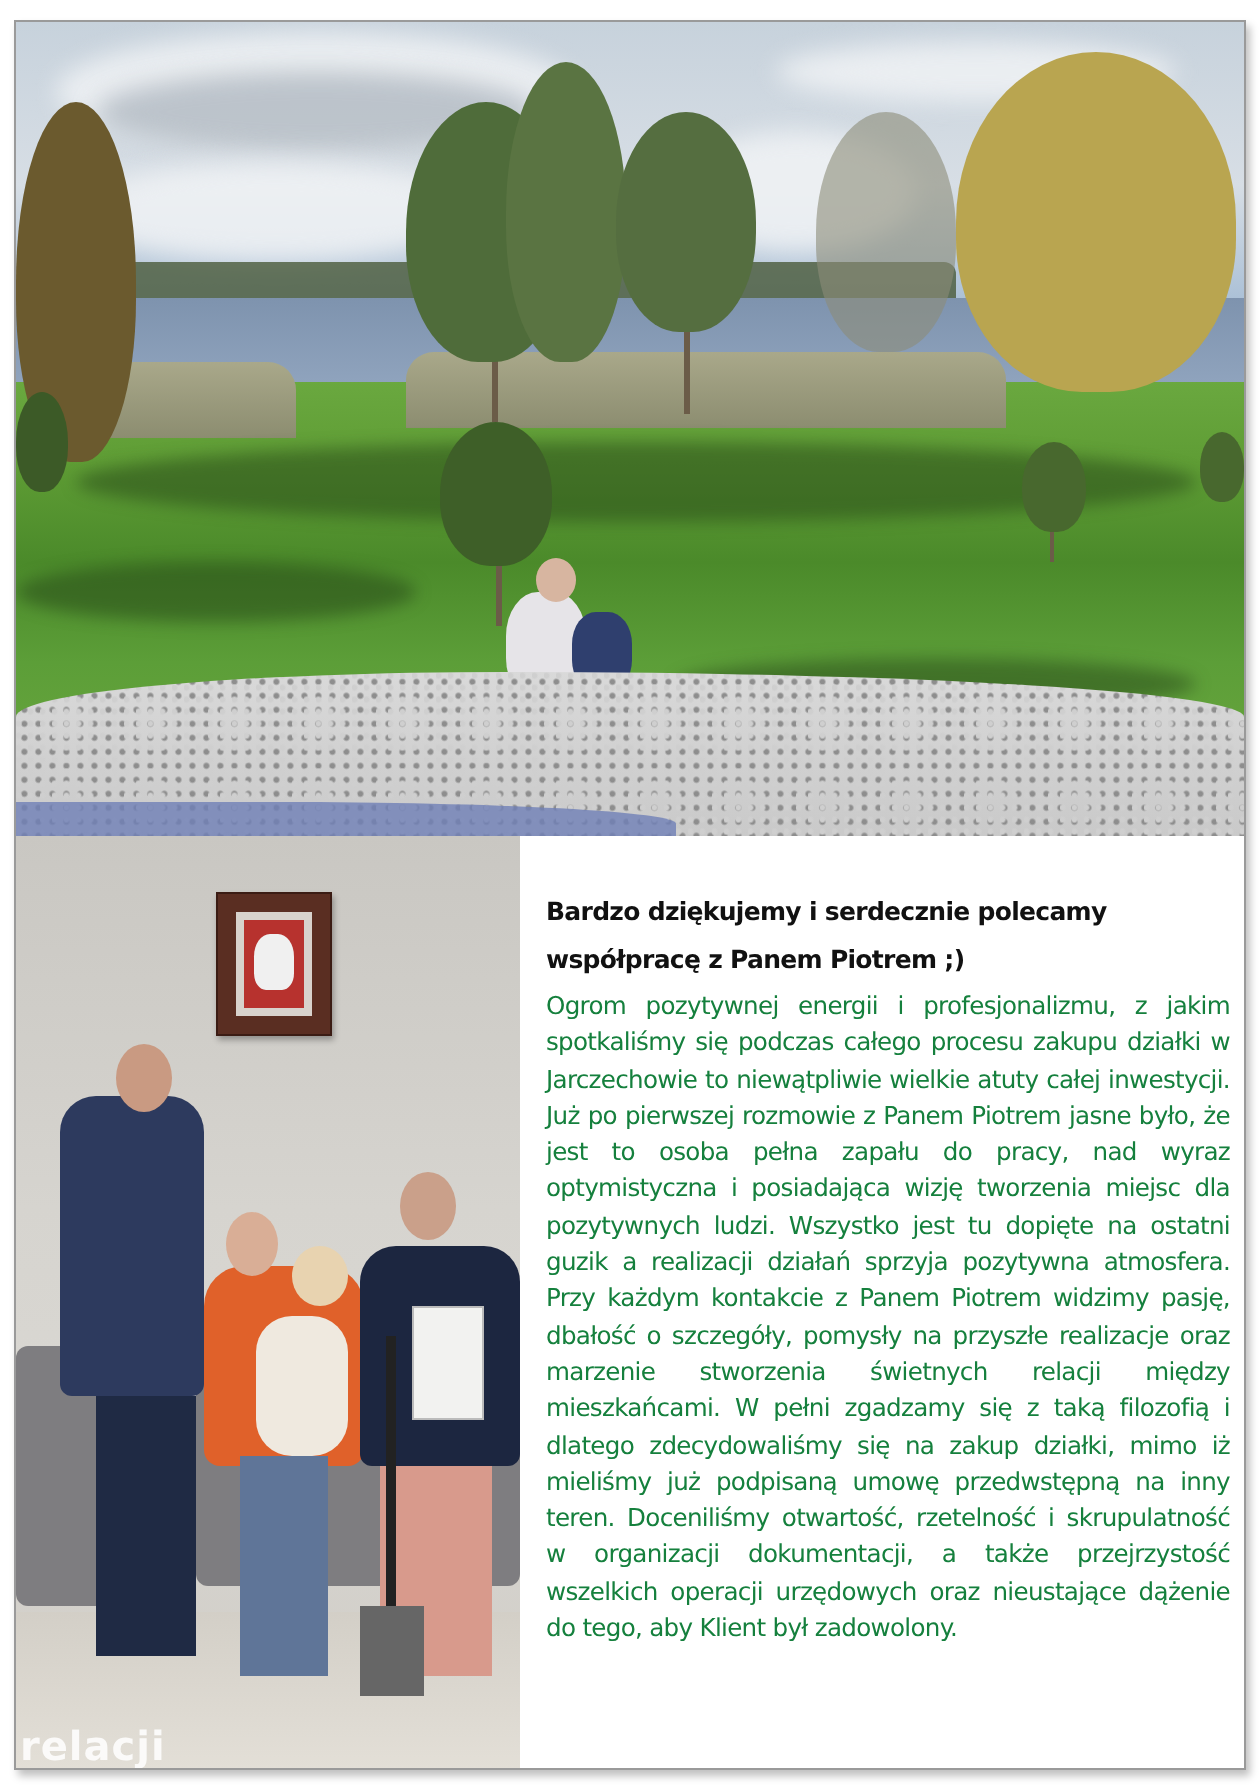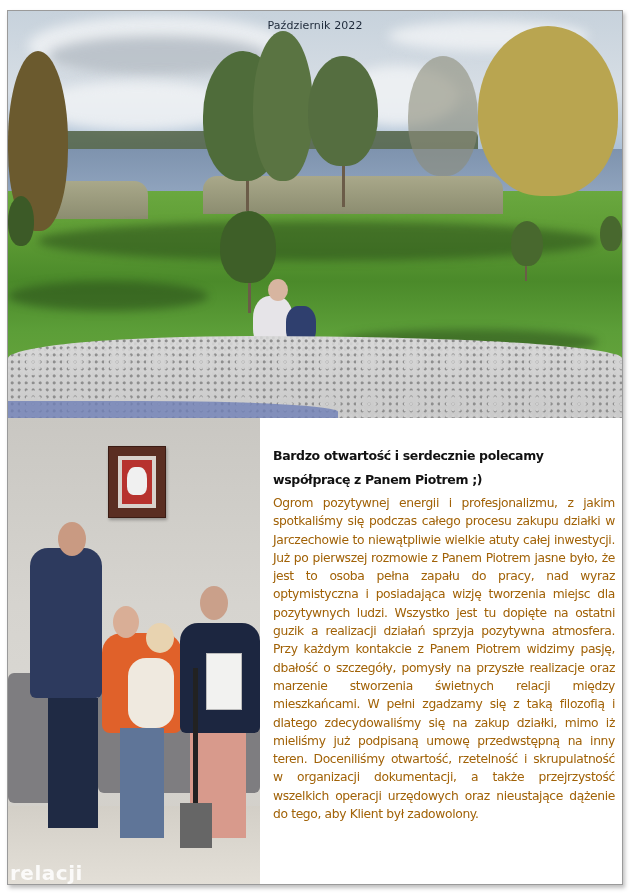--- a/index.html
+++ b/index.html
@@ -68,21 +68,21 @@
     .text-col {
       position: absolute; left: 252px; top: 407px; width: 362px; height: 466px; background: #fff;
     }
     .heading {
       position: absolute; left: 13px; top: 26px; width: 340px;
       font-size: 12.5px; font-weight: bold; color: #111; line-height: 24px;
       font-family: "DejaVu Sans", sans-serif; letter-spacing: -0.35px;
     }
     .body-text {
       position: absolute; left: 13px; top: 76px; width: 342px;
-      font-size: 12.3px; color: #a16207; line-height: 18.3px; text-align: justify;
+      font-size: 12.3px; color: #15803d; line-height: 18.3px; text-align: justify;
       font-family: "DejaVu Sans", sans-serif; letter-spacing: -0.35px;
     }
     .signature {
       position: absolute; left: 0; top: 426px; width: 362px; padding-left: 155px; box-sizing: border-box;
       font-size: 12.5px; color: #1a1a1a; font-family: "DejaVu Sans", sans-serif; letter-spacing: -0.3px;
     }
   </style>
 </head>
 <body>
 
@@ -120,21 +120,20 @@
     <div class="tree" style="left:0px;top:185px;width:26px;height:50px;background:#3c5a27;"></div>
 
     <div class="person" style="left:245px;top:285px;width:40px;height:55px;background:#e6e4e8;"></div>
     <div class="person" style="left:260px;top:268px;width:20px;height:22px;background:#d7b5a0;border-radius:50%;"></div>
     <div class="person" style="left:278px;top:295px;width:30px;height:40px;background:#2f3f6e;"></div>
     <div class="person" style="left:255px;top:330px;width:40px;height:20px;background:#7a2a3a;"></div>
 
     <div class="gravel"></div>
     <div class="gravel-blue"></div>
 
-    <div class="date-label">Październik 2022</div>
   </div>
 
   <div class="photo-bottom">
     <div class="wall-frame">
       <div class="mat"></div>
       <div class="emblem"></div>
       <div class="eagle"></div>
     </div>
     <div class="sofa" style="left:0px;top:255px;width:60px;height:130px;"></div>
     <div class="sofa" style="left:90px;top:255px;width:162px;height:120px;"></div>
@@ -155,17 +154,17 @@
     <div class="fig" style="left:192px;top:168px;width:28px;height:34px;background:#caa08a;border-radius:50%;"></div>
     <div class="fig" style="left:182px;top:315px;width:56px;height:105px;background:#d89a8c;"></div>
     <div class="fig" style="left:198px;top:235px;width:34px;height:55px;background:#f2f2f0;border:1px solid #bbb;"></div>
     <div class="fig" style="left:185px;top:250px;width:5px;height:140px;background:#222;"></div>
     <div class="fig" style="left:172px;top:385px;width:32px;height:45px;background:#666;"></div>
 
     <div class="watermark">relacji</div>
   </div>
 
   <div class="text-col">
-    <div class="heading">Bardzo otwartość i serdecznie polecamy współpracę z Panem Piotrem ;)</div>
+    <div class="heading">Bardzo dziękujemy i serdecznie polecamy współpracę z Panem Piotrem ;)</div>
     <div class="body-text">Ogrom pozytywnej energii i profesjonalizmu, z jakim spotkaliśmy się podczas całego procesu zakupu działki w Jarczechowie to niewątpliwie wielkie atuty całej inwestycji. Już po pierwszej rozmowie z Panem Piotrem jasne było, że jest to osoba pełna zapału do pracy, nad wyraz optymistyczna i posiadająca wizję tworzenia miejsc dla pozytywnych ludzi. Wszystko jest tu dopięte na ostatni guzik a realizacji działań sprzyja pozytywna atmosfera. Przy każdym kontakcie z Panem Piotrem widzimy pasję, dbałość o szczegóły, pomysły na przyszłe realizacje oraz marzenie stworzenia świetnych relacji między mieszkańcami. W pełni zgadzamy się z taką filozofią i dlatego zdecydowaliśmy się na zakup działki, mimo iż mieliśmy już podpisaną umowę przedwstępną na inny teren. Doceniliśmy otwartość, rzetelność i skrupulatność w organizacji dokumentacji, a także przejrzystość wszelkich operacji urzędowych oraz nieustające dążenie do tego, aby Klient był zadowolony.</div>
   </div>
 
 </div>
 
 </body></html>

